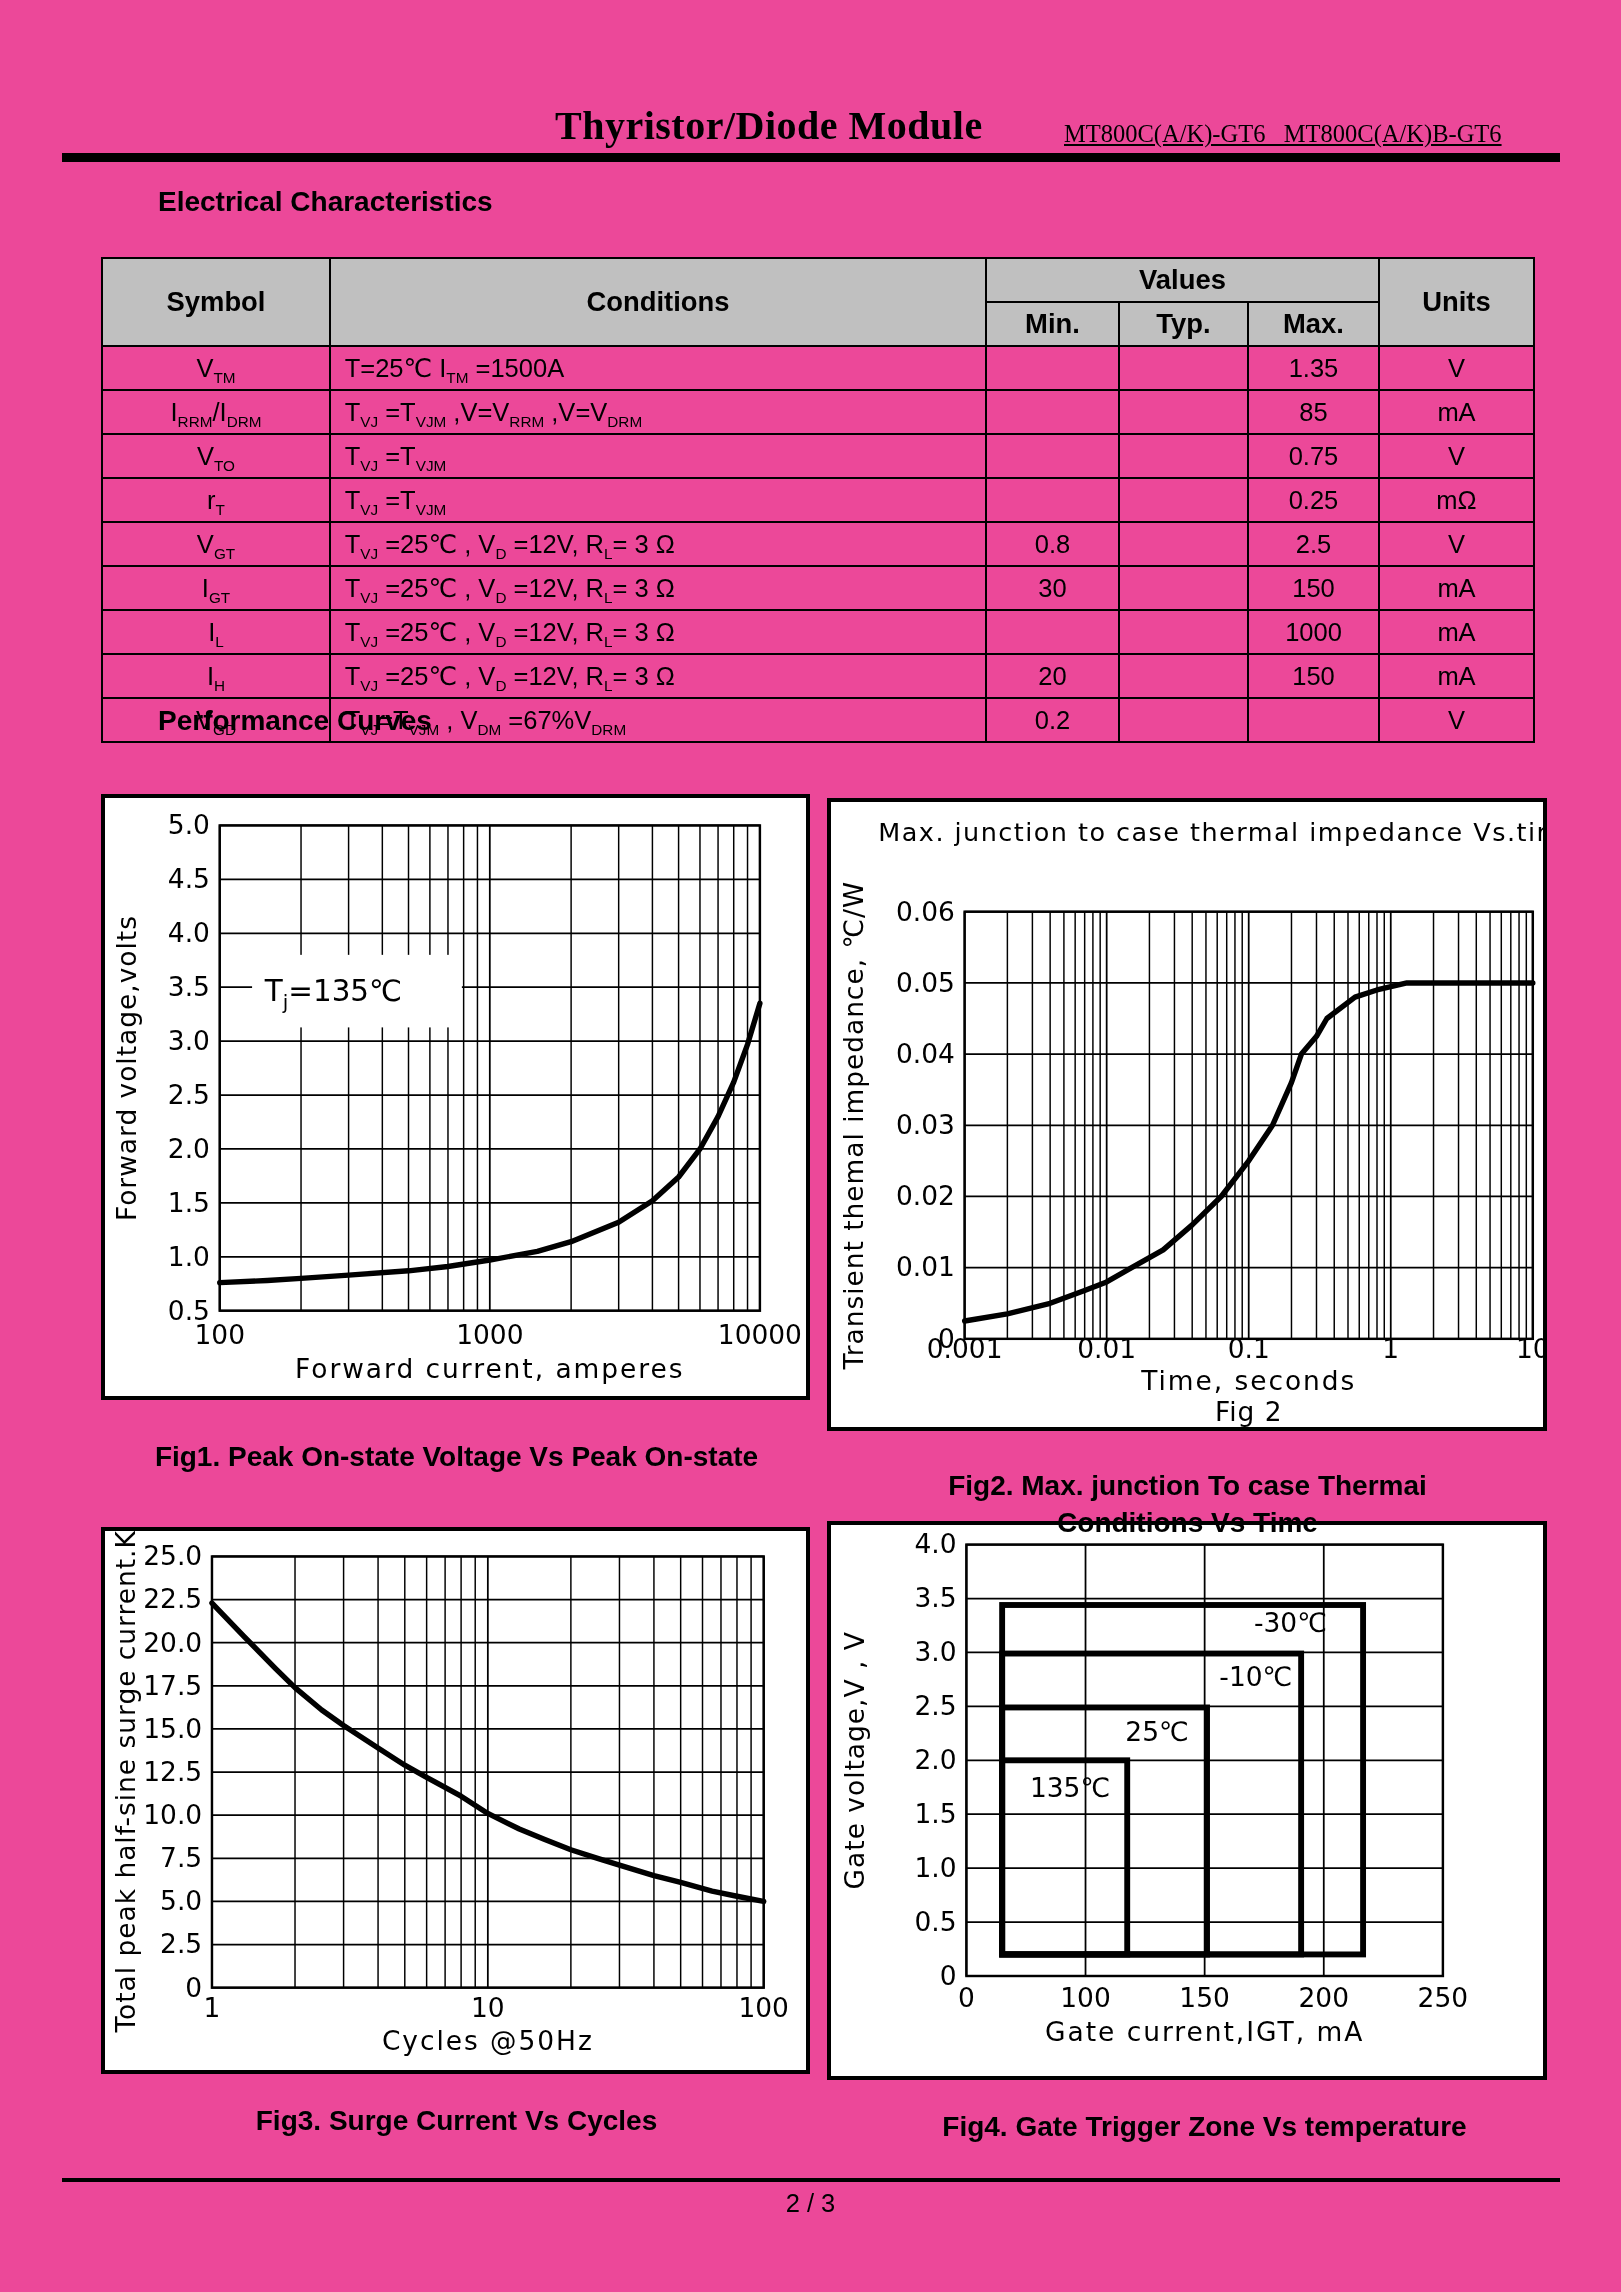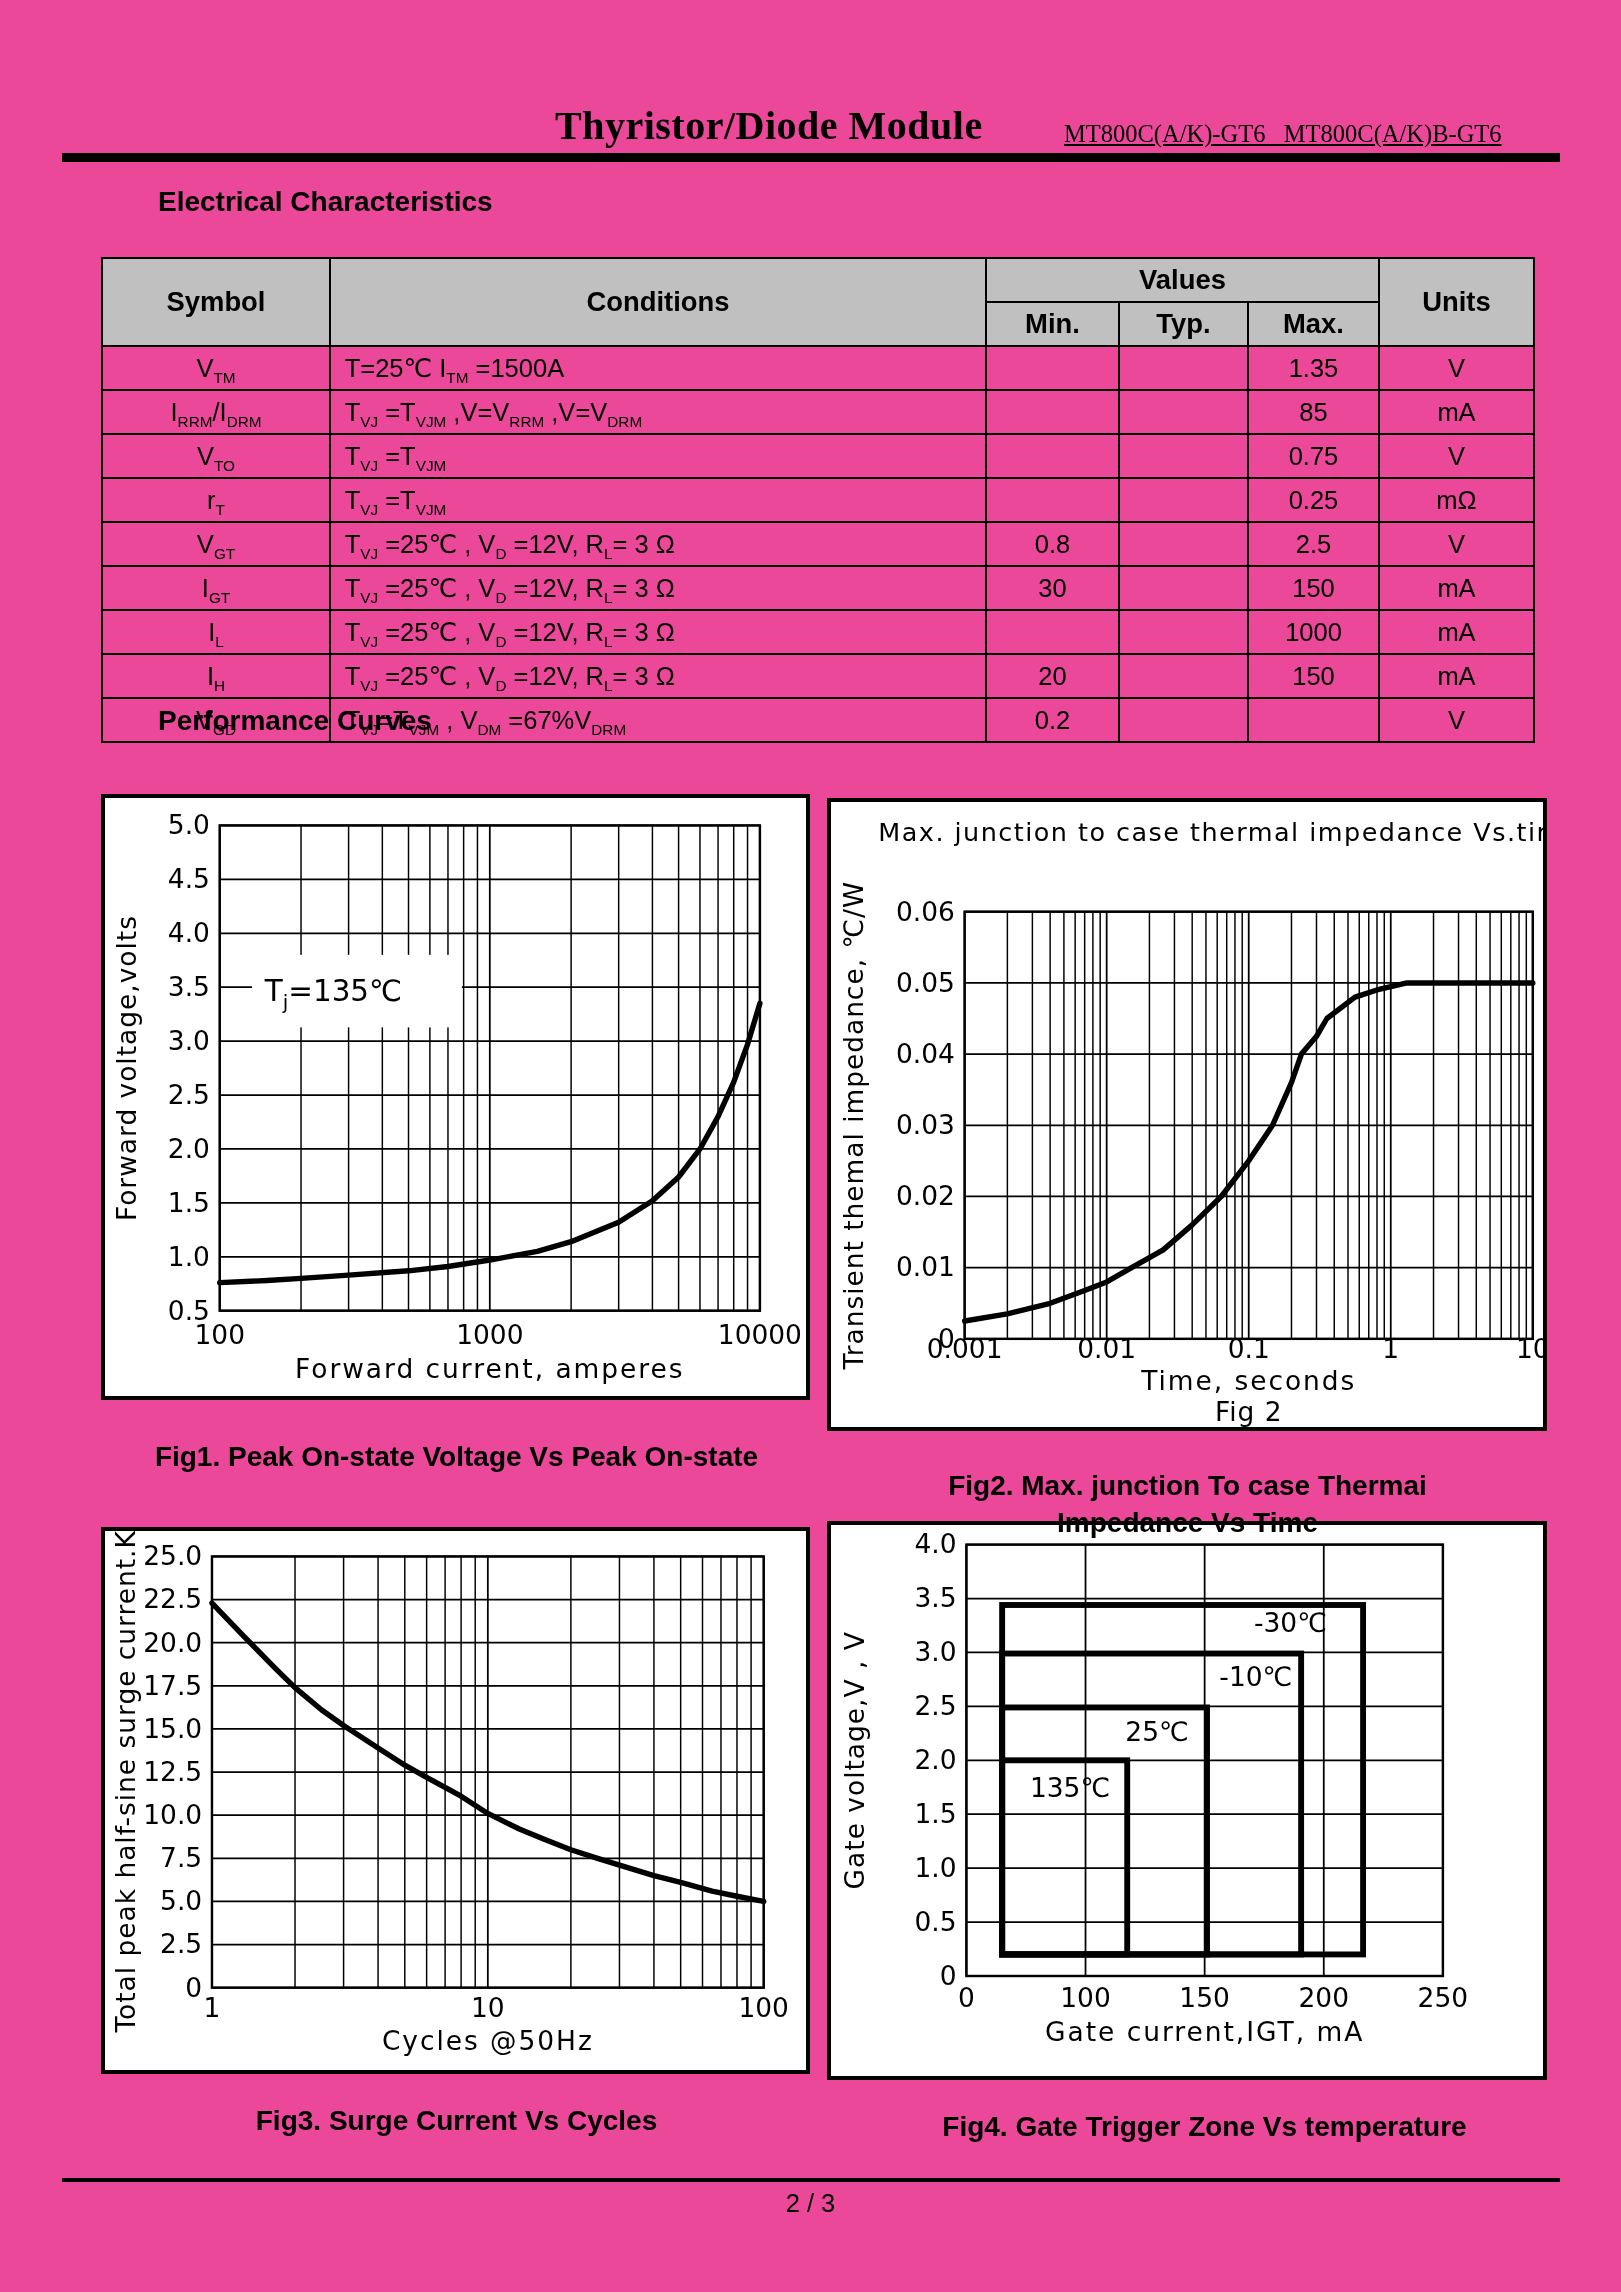--- a/index.html
+++ b/index.html
@@ -355,21 +355,21 @@
         <text x="502.5" y="492" font-size="27" text-anchor="middle">200</text>
         <text x="624" y="492" font-size="27" text-anchor="middle">250</text>
         <text x="381" y="526" font-size="27" text-anchor="middle" letter-spacing="2">Gate current,IGT,  mA</text>
         <text x="34" y="240" font-size="27" text-anchor="middle" letter-spacing="1" transform="rotate(-90 34 240)">Gate voltage,V ,  V</text>
       </svg>
     </div>
 
   <div class="caption cap1">Fig1. Peak On-state Voltage Vs Peak On-state</div>
   <div class="caption cap2">
     <div>Fig2. Max. junction To case Thermai</div>
-    <div>Impedance Vs Time</div>
+    <div>Conditions Vs Time</div>
   </div>
   <div class="caption cap3">Fig3. Surge Current Vs Cycles</div>
   <div class="caption cap4">Fig4. Gate Trigger Zone Vs temperature</div>
 
   <div class="pagenum">2 / 3</div>
   <div class="footer-rule"></div>
 </div>
 
 
 </body></html>

